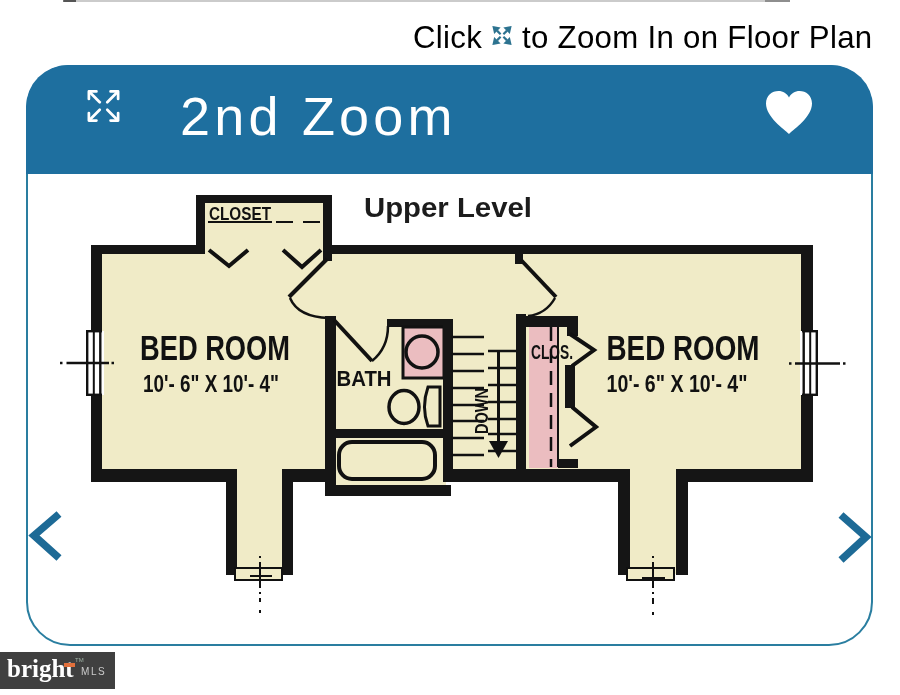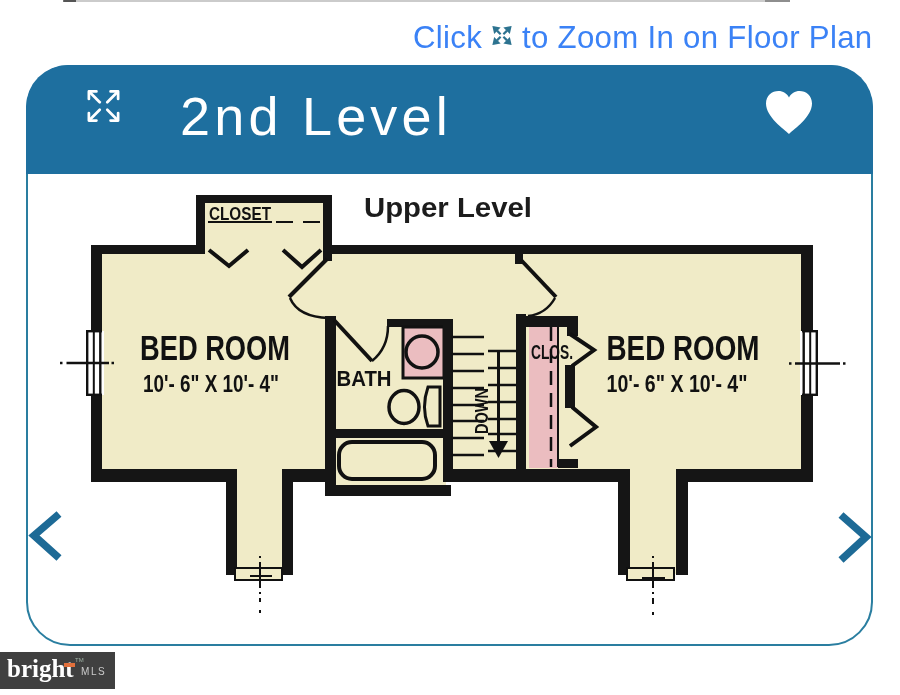--- a/index.html
+++ b/index.html
@@ -7,21 +7,21 @@
   .abs{position:absolute;}
   body{font-family:"Liberation Sans",sans-serif;position:relative;}
 </style>
 </head>
 <body>
 
 <div class="abs" style="left:63px;top:0;width:727px;height:2px;background:#cbcbcb;"></div>
 <div class="abs" style="left:63px;top:0;width:13px;height:2px;background:#555;border-radius:2px 0 0 2px;"></div>
 <div class="abs" style="left:765px;top:0;width:25px;height:2px;background:#8e8e8e;"></div>
 
-<div class="abs" style="left:413px;top:20px;width:470px;height:40px;font-size:31.2px;color:#3b82f6;letter-spacing:0.3px;white-space:nowrap;">Click&nbsp;<svg width="22" height="21" viewBox="0 0 22 21" style="vertical-align:2px;">
+<div class="abs" style="left:413px;top:20px;width:470px;height:40px;font-size:31.2px;color:#000000;letter-spacing:0.3px;white-space:nowrap;">Click&nbsp;<svg width="22" height="21" viewBox="0 0 22 21" style="vertical-align:2px;">
       <g stroke="#2d7390" stroke-width="2.2" fill="#2d7390" stroke-linecap="butt">
         <line x1="9.6" y1="9.2" x2="6" y2="5.6"></line>
         <polygon points="2.8,2.4 7.4,3.3 3.8,6.9"></polygon>
         <line x1="12.4" y1="9.2" x2="16" y2="5.6"></line>
         <polygon points="19.2,2.4 14.6,3.3 18.2,6.9"></polygon>
         <line x1="9.6" y1="11.8" x2="6" y2="15.4"></line>
         <polygon points="2.8,18.6 7.4,17.7 3.8,14.1"></polygon>
         <line x1="12.4" y1="11.8" x2="16" y2="15.4"></line>
         <polygon points="19.2,18.6 14.6,17.7 18.2,14.1"></polygon>
       </g>
@@ -37,21 +37,21 @@
       <polyline points="2,10 2,2 10,2"></polyline>
 <line x1="21.5" y1="13.5" x2="31.5" y2="3.5"></line>
       <polyline points="25,2 33,2 33,10"></polyline>
 <line x1="13.5" y1="21.5" x2="3.5" y2="31.5"></line>
       <polyline points="2,25 2,33 10,33"></polyline>
 <line x1="21.5" y1="21.5" x2="31.5" y2="31.5"></line>
       <polyline points="25,33 33,33 33,25"></polyline>
 </g>
 </svg>
 
-<div class="abs" style="left:180px;top:85px;font-size:54px;color:#fff;letter-spacing:4.2px;white-space:nowrap;">2nd Level</div>
+<div class="abs" style="left:180px;top:85px;font-size:54px;color:#fff;letter-spacing:4.2px;white-space:nowrap;">2nd Zoom</div>
 
 <svg class="abs" style="left:764px;top:90px;" width="50" height="45" viewBox="0 0 50 45">
 <path fill="#fff" d="M25,44 C20,39 2,27 2,13.5 C2,5.5 8,1 14.5,1 C19,1 23,3.5 25,7.5 C27,3.5 31,1 35.5,1 C42,1 48,5.5 48,13.5 C48,27 30,39 25,44 Z"></path>
 </svg>
 
 <svg class="abs" style="left:0;top:0;" width="900" height="695" viewBox="0 0 900 695">
 
   <g>
     <rect x="96" y="248" width="712" height="228" fill="#f0ebc7"></rect>
     <rect x="200" y="199" width="128" height="52" fill="#f0ebc7"></rect>

